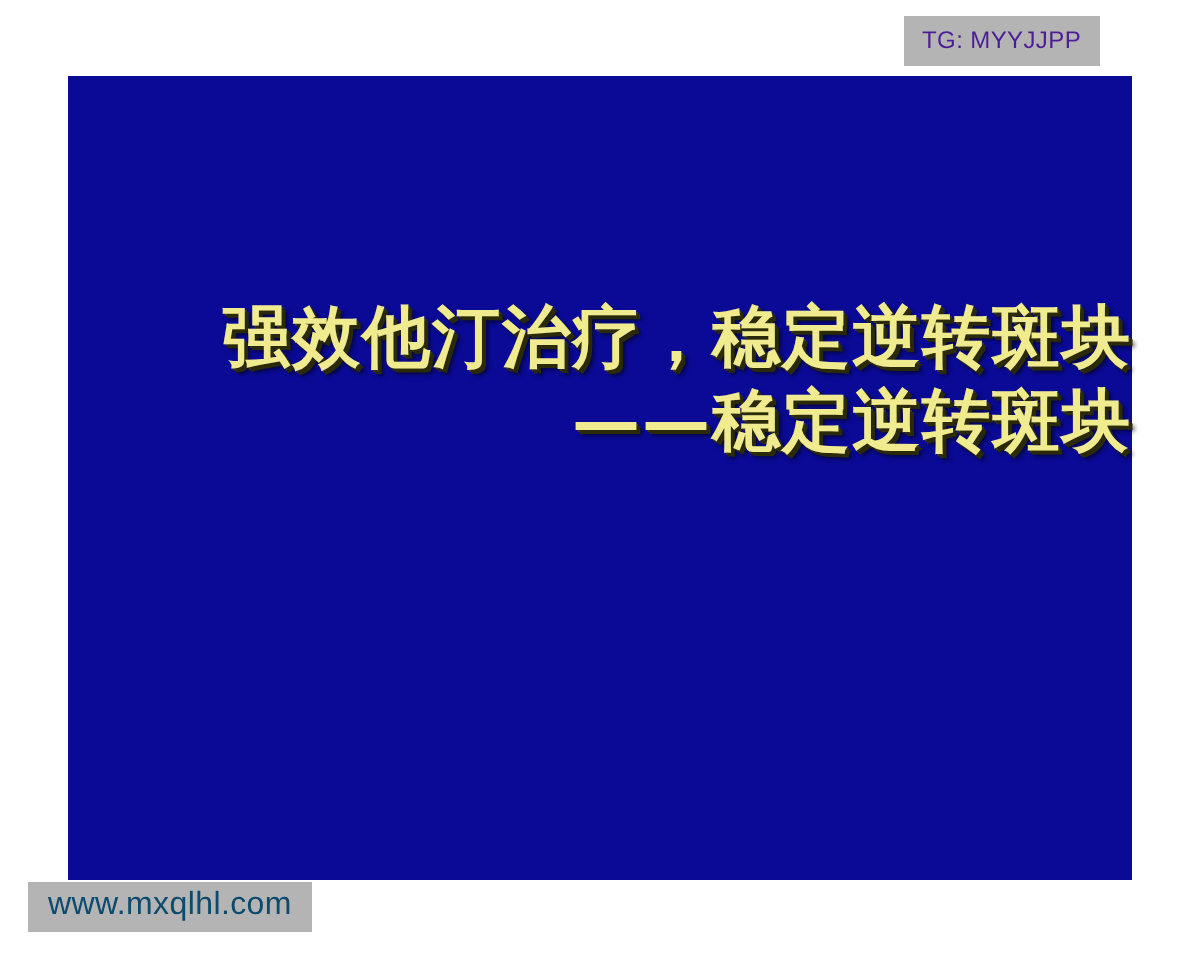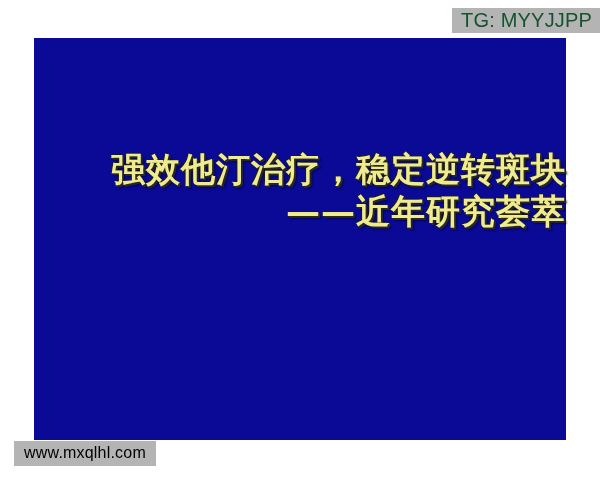--- a/index.html
+++ b/index.html
@@ -68,53 +68,53 @@
     margin-top: 4px;
   }
 
   
   #tg-badge {
     position: absolute;
     left: 452px;
     top: 8px;
     padding: 2px 9px 3px 9px;
     background: #b4b4b4;
-    color: #14532d;
+    color: #4c1d95;
     font-family: "Liberation Sans", sans-serif;
-    font-size: 20px;
+    font-size: 12px;
     letter-spacing: 0.2px;
     line-height: 20px;
     white-space: nowrap;
   }
 
   
   #watermark {
     position: absolute;
     left: 14px;
     top: 441px;
     padding: 2px 10px 3px 10px;
     background: #b4b4b4;
-    color: #000000;
+    color: #0c4a6e;
     font-family: "Liberation Sans", sans-serif;
     font-size: 16px;
     letter-spacing: 0.2px;
     line-height: 20px;
     white-space: nowrap;
   }
 </style>
 </head>
 <body>
 
 <div id="screen">
 
   <div id="slide">
 
     <div id="title-block">
       <span class="title-line" id="title-line-1">强效他汀治疗，稳定逆转斑块</span>
-      <span class="title-line" id="title-line-2">——近年研究荟萃</span>
+      <span class="title-line" id="title-line-2">——稳定逆转斑块</span>
     </div>
 
   </div>
 
   <div id="tg-badge">TG: MYYJJPP</div>
 
   <div id="watermark">www.mxqlhl.com</div>
 
 </div>
 

